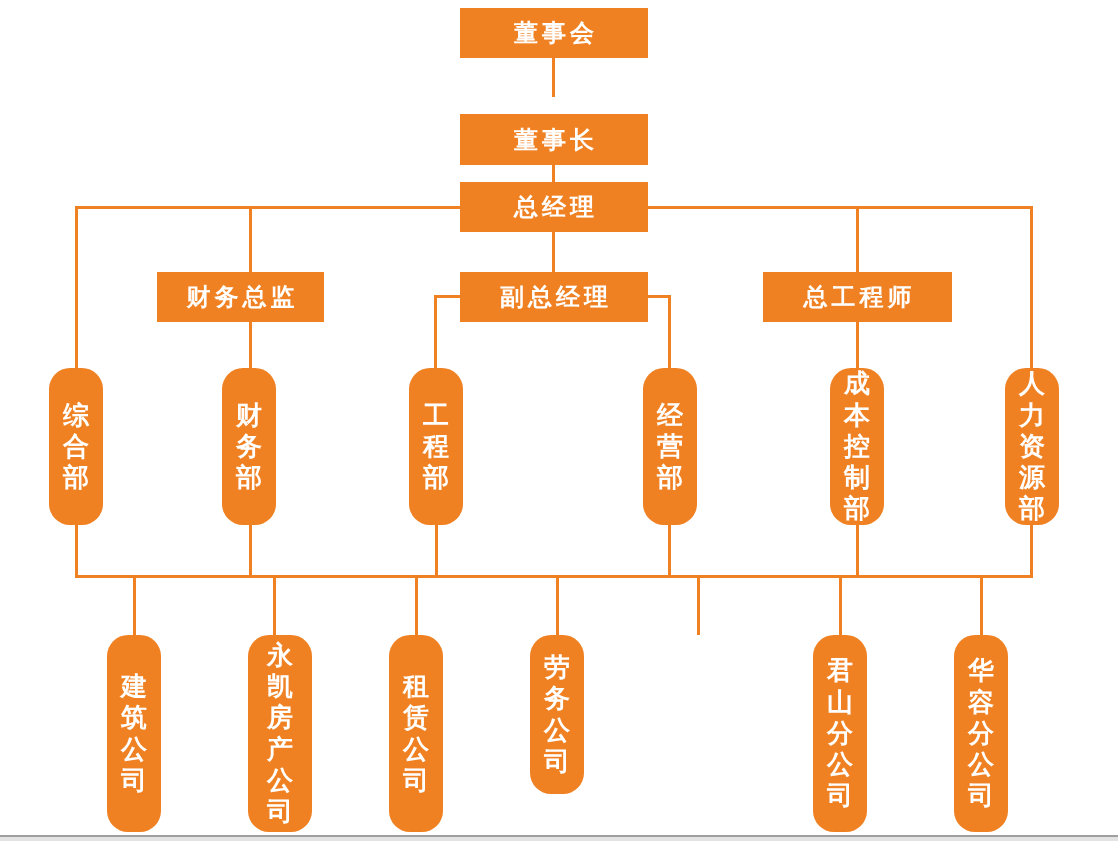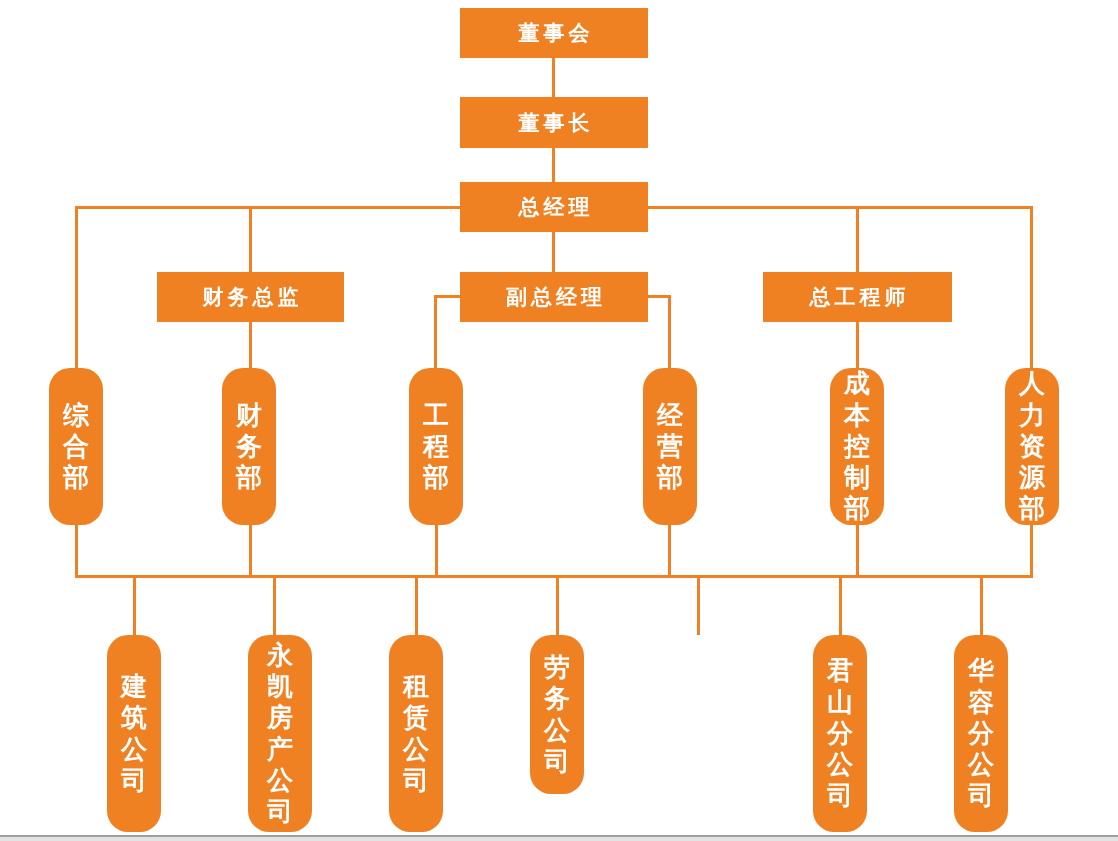--- a/index.html
+++ b/index.html
@@ -22,21 +22,21 @@
     background: var(--accent);
     color: var(--node-text);
     display: flex;
     align-items: center;
     justify-content: center;
     font-weight: bold;
     z-index: 2;
     box-sizing: border-box;
   }
   .hnode {
-    font-size: 21px;
+    font-size: 24px;
     letter-spacing: 4px;
     text-indent: 4px;
     white-space: nowrap;
   }
   .vnode { font-size: 26px; border-radius: 21px; }
   .vnode .vtext {
     width: 26px;
     line-height: 31.2px;
     word-break: break-all;
     text-align: center;
@@ -94,28 +94,28 @@
   <div class="line" style="left:273px;top:575px;width:3px;height:60px"></div>
   <div class="line" style="left:415px;top:575px;width:3px;height:60px"></div>
   <div class="line" style="left:556px;top:575px;width:3px;height:60px"></div>
   <div class="line" style="left:697px;top:575px;width:3px;height:60px"></div>
   <div class="line" style="left:839px;top:575px;width:3px;height:60px"></div>
   <div class="line" style="left:980px;top:575px;width:3px;height:60px"></div>
 
   <div class="node hnode" style="left:460px;top:8px;width:188px;height:50px">
     <span>董事会</span>
   </div>
-  <div class="node hnode" style="left:460px;top:97px;width:188px;height:51px">
+  <div class="node hnode" style="left:460px;top:114px;width:188px;height:51px">
     <span>董事长</span>
   </div>
   <div class="node hnode" style="left:460px;top:182px;width:188px;height:50px">
     <span>总经理</span>
   </div>
 
-  <div class="node hnode" style="left:157px;top:272px;width:187px;height:50px">
+  <div class="node hnode" style="left:157px;top:272px;width:167px;height:50px">
     <span>财务总监</span>
   </div>
   <div class="node hnode" style="left:460px;top:272px;width:188px;height:50px">
     <span>副总经理</span>
   </div>
   <div class="node hnode" style="left:763px;top:272px;width:189px;height:50px">
     <span>总工程师</span>
   </div>
 
   <div class="node vnode" style="left:49px;top:368px;width:54px;height:157px">

